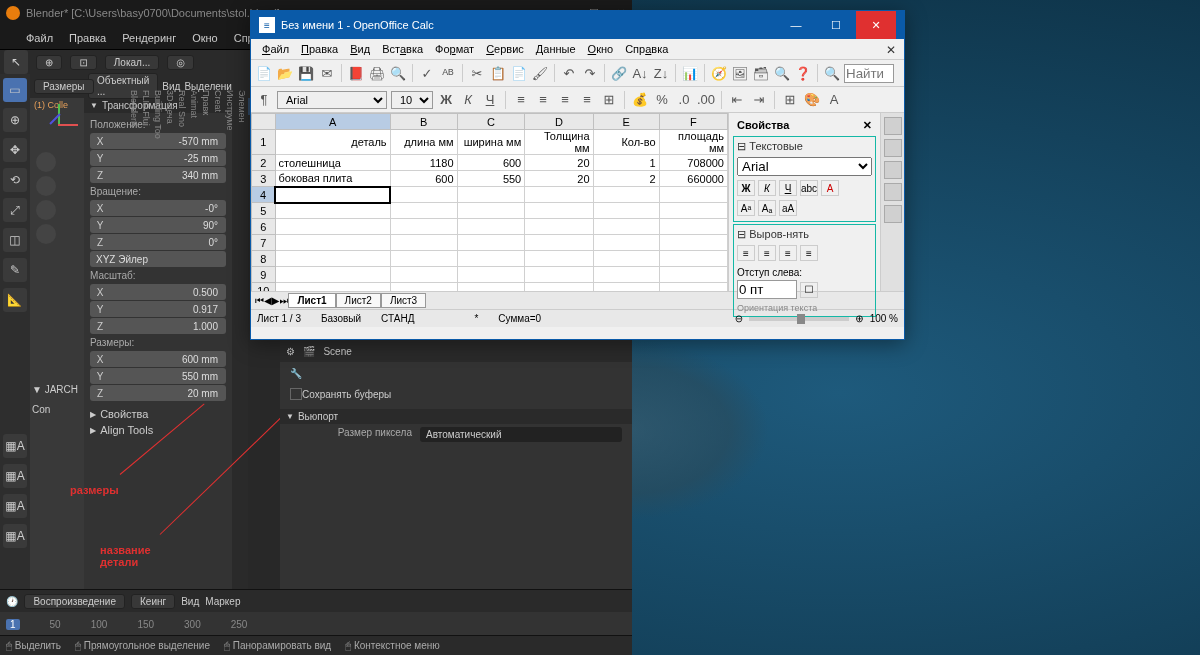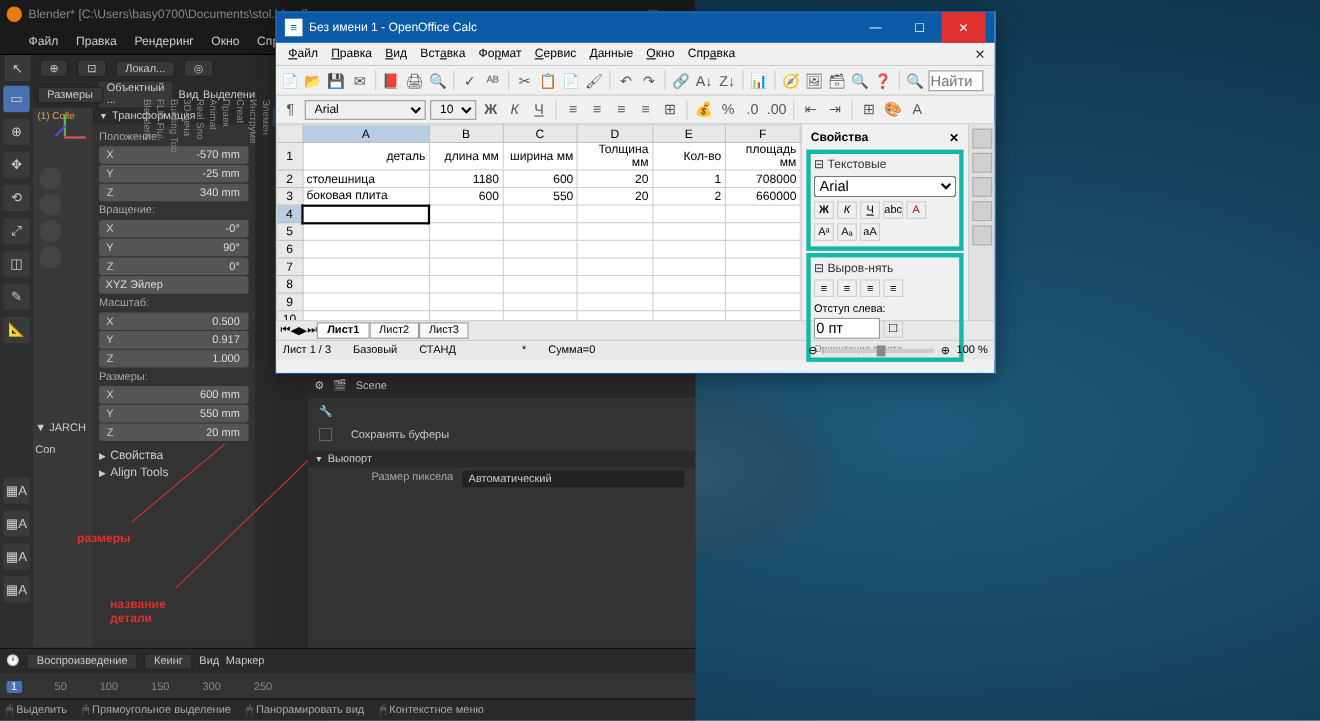--- a/index.html
+++ b/index.html
@@ -58,21 +58,21 @@
 
 .bl-bottom { position:absolute; bottom:0; left:0; right:0; background:#2a2a2a; }
 .bl-timeline { height:46px; border-top:1px solid #111; }
 .bl-timeline-hdr { height:22px; display:flex; align-items:center; padding:0 6px; gap:6px; font-size:10px; }
 .bl-timeline-ruler { height:24px; background:#333; display:flex; align-items:center; padding:0 6px; font-size:10px; color:#888; gap:30px; }
 .bl-timeline-ruler .curr { background:#4a72b0; padding:0 4px; color:#fff; border-radius:2px; }
 .bl-status { height:20px; display:flex; align-items:center; padding:0 6px; font-size:10px; gap:14px; color:#aaa; border-top:1px solid #111; }
 
 .bl-render-panel { position:absolute; right:0; top:340px; width:352px; height:250px; background:#333; font-size:10px; }
 .render-hdr { height:22px; background:#2a2a2a; display:flex; align-items:center; padding:0 6px; gap:8px; }
-.render-row { display:flex; align-items:center; padding:3px 10px; gap:17px; }
+.render-row { display:flex; align-items:center; padding:3px 10px; gap:0; }
 .render-row .chk { width:12px; height:12px; border:1px solid #666; }
 .render-field { display:flex; padding:3px 10px; }
 .render-field .lbl { width:130px; text-align:right; padding-right:8px; color:#aaa; }
 .render-field .fval { flex:1; background:#222; padding:2px 6px; border-radius:3px; }
 
 
 .calc { position:absolute; left:250px; top:10px; width:655px; height:330px; background:#f0f0f0; border:1px solid #0a5aa8; box-shadow:0 4px 20px rgba(0,0,0,0.4); font-size:11px; }
 .calc-titlebar { height:28px; background:#0a5aa8; color:#fff; display:flex; align-items:center; padding:0 8px; }
 .calc-titlebar .cicon { width:16px; height:16px; background:#fff; margin-right:6px; display:flex; align-items:center; justify-content:center; color:#0a5aa8; font-size:10px; font-weight:bold; }
 .calc-titlebar .wctrl { margin-left:auto; display:flex; }
@@ -99,21 +99,21 @@
 .grid-table th.colA { background:#b8cce4; }
 .grid-table td { border:1px solid #d0d0d0; height:16px; padding:0 3px; font-size:11px; text-align:right; }
 .grid-table td.rowhdr { background:#e8e8e8; text-align:center; width:24px; border:1px solid #c0c0c0; }
 .grid-table td.rowhdr.sel { background:#b8cce4; }
 .grid-table td.txt { text-align:left; }
 .grid-table td.selcell { border:2px solid #000; }
 
 .calc-sidebar { width:152px; background:#f0f0f0; border-left:1px solid #ccc; padding:4px; font-size:11px; }
 .sb-title { font-weight:bold; padding:2px 4px; display:flex; }
 .sb-title .sbclose { margin-left:auto; }
-.sb-section { border:4px solid #14b8a6; margin:2px 0; padding:3px; }
+.sb-section { border:1px solid #14b8a6; margin:2px 0; padding:3px; }
 .sb-section-hdr { font-size:11px; color:#333; padding-bottom:2px; }
 .sb-row { display:flex; gap:3px; padding:2px 0; align-items:center; }
 .sb-row .fmt { width:18px; height:16px; border:1px solid #ccc; display:flex; align-items:center; justify-content:center; font-size:10px; }
 .calc-iconstrip { width:24px; background:#e0e0e0; border-left:1px solid #ccc; display:flex; flex-direction:column; align-items:center; padding-top:4px; gap:4px; }
 .strip-ico { width:18px; height:18px; background:#d0d0d0; border:1px solid #aaa; }
 
 .calc-tabs { height:18px; background:#e8e8e8; display:flex; align-items:center; border-top:1px solid #ccc; font-size:10px; padding:0 4px; }
 .calc-tabs .tab { padding:1px 8px; border:1px solid #999; background:#f8f8f8; }
 .calc-tabs .tab.active { background:#fff; font-weight:bold; }
 .calc-status { height:18px; background:#e8e8e8; display:flex; align-items:center; border-top:1px solid #ccc; font-size:10px; padding:0 6px; gap:20px; }

